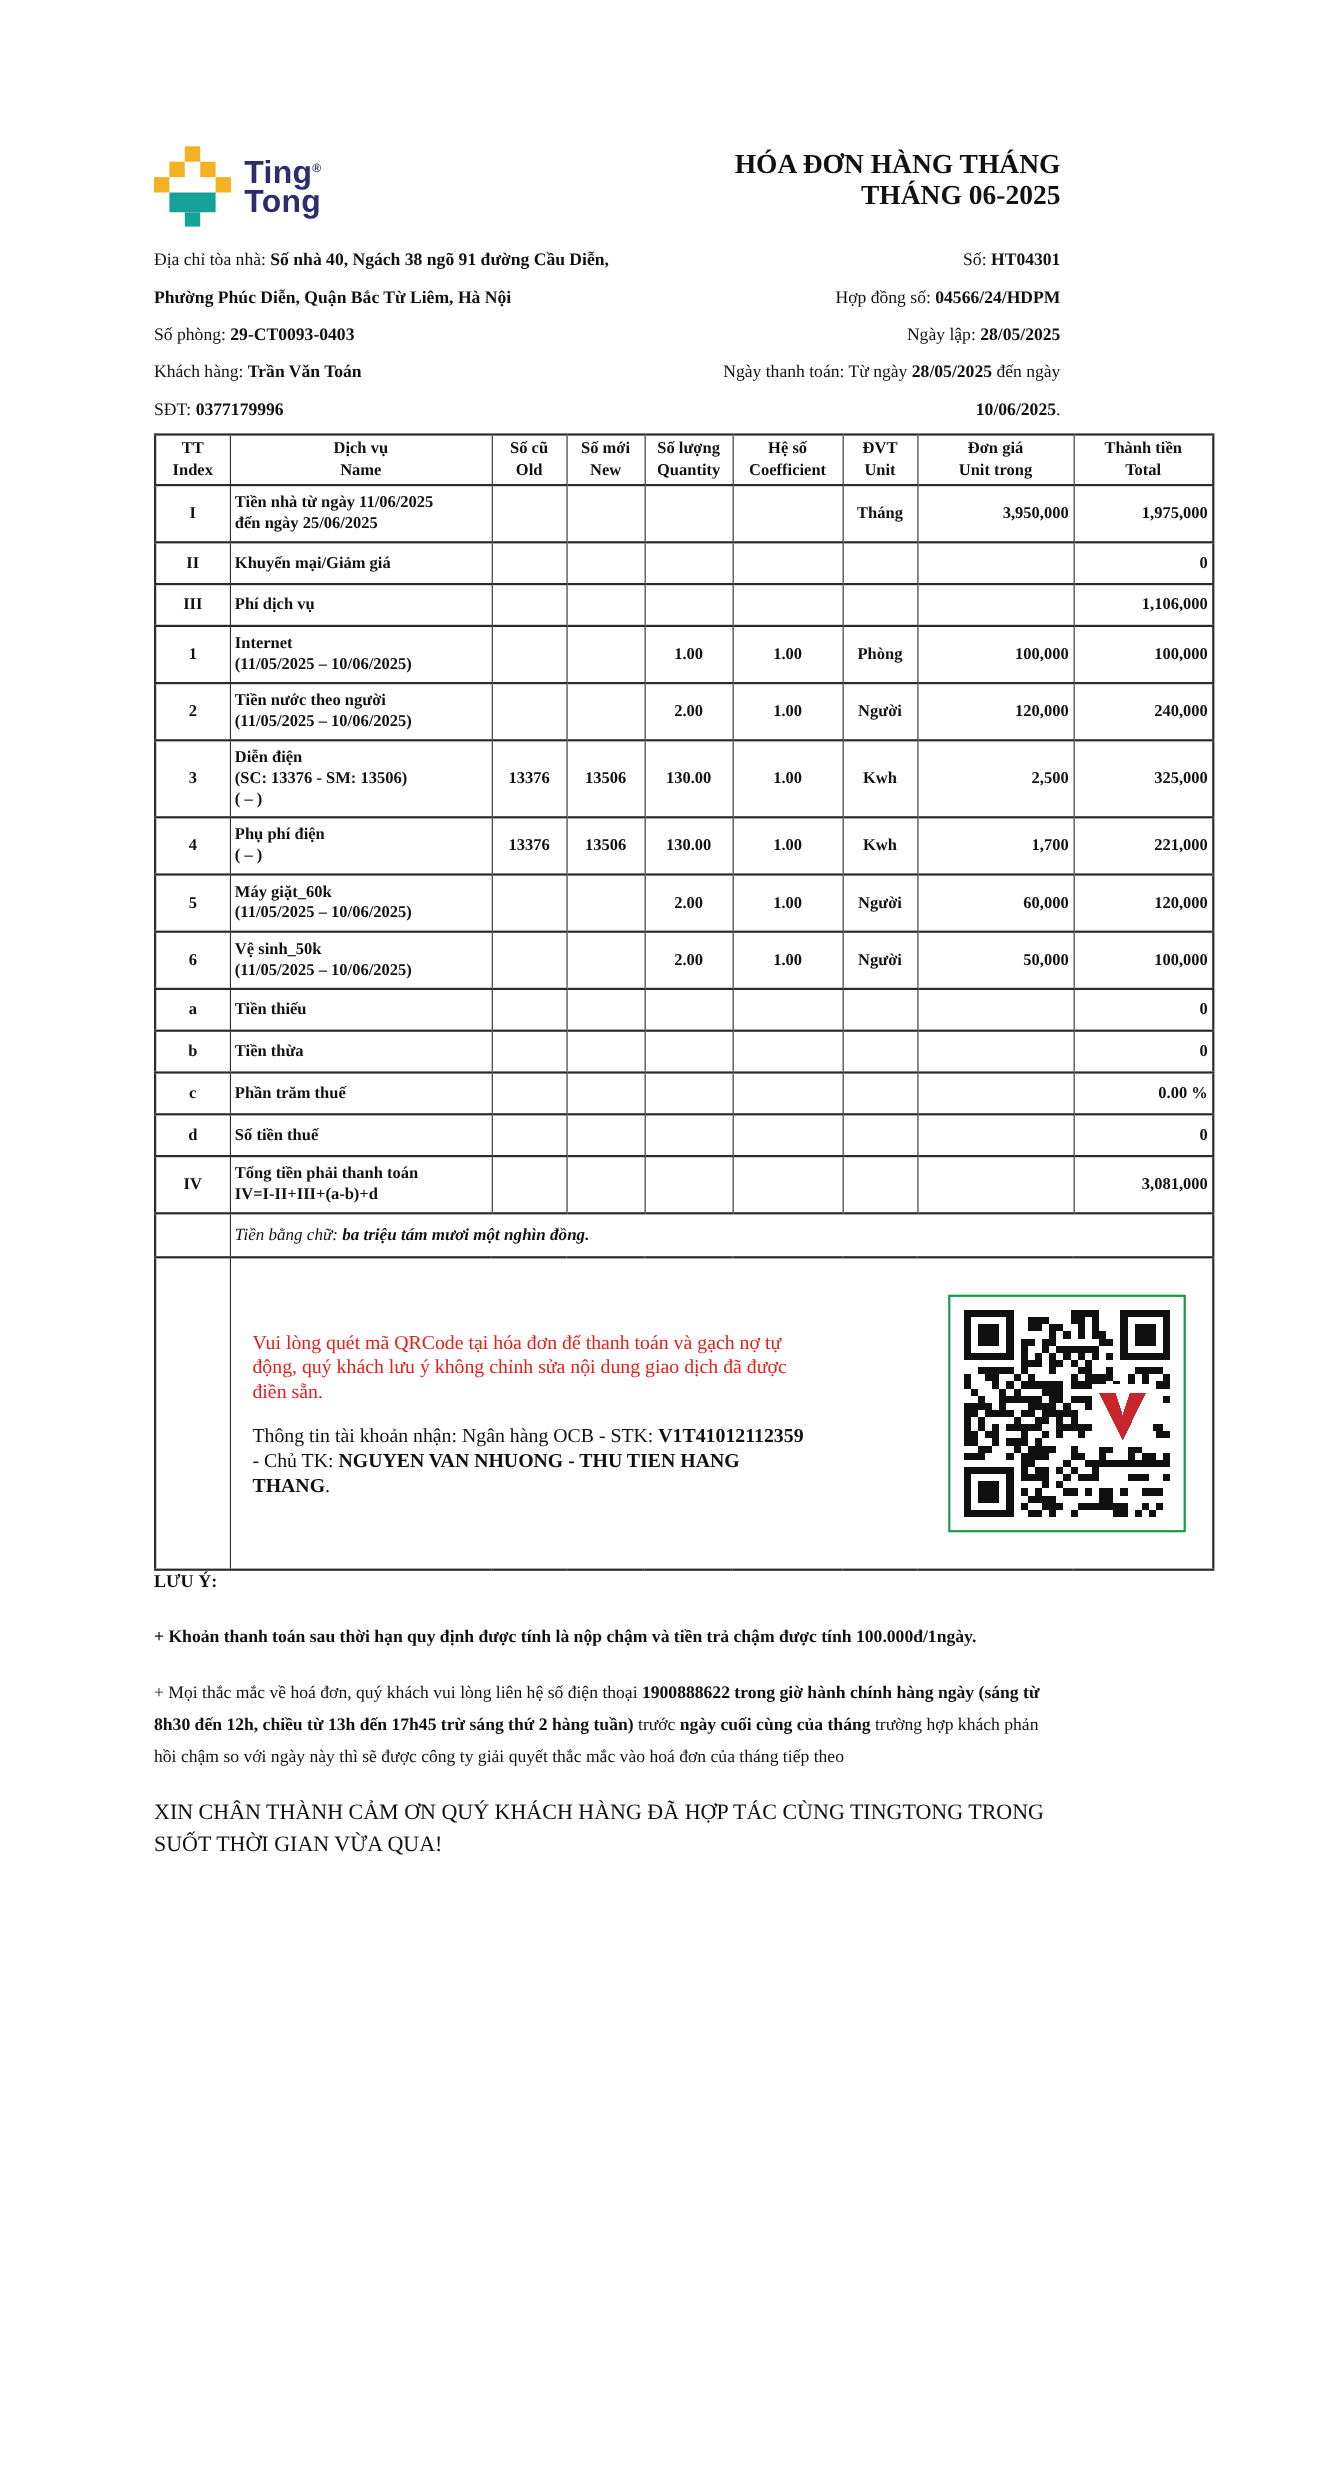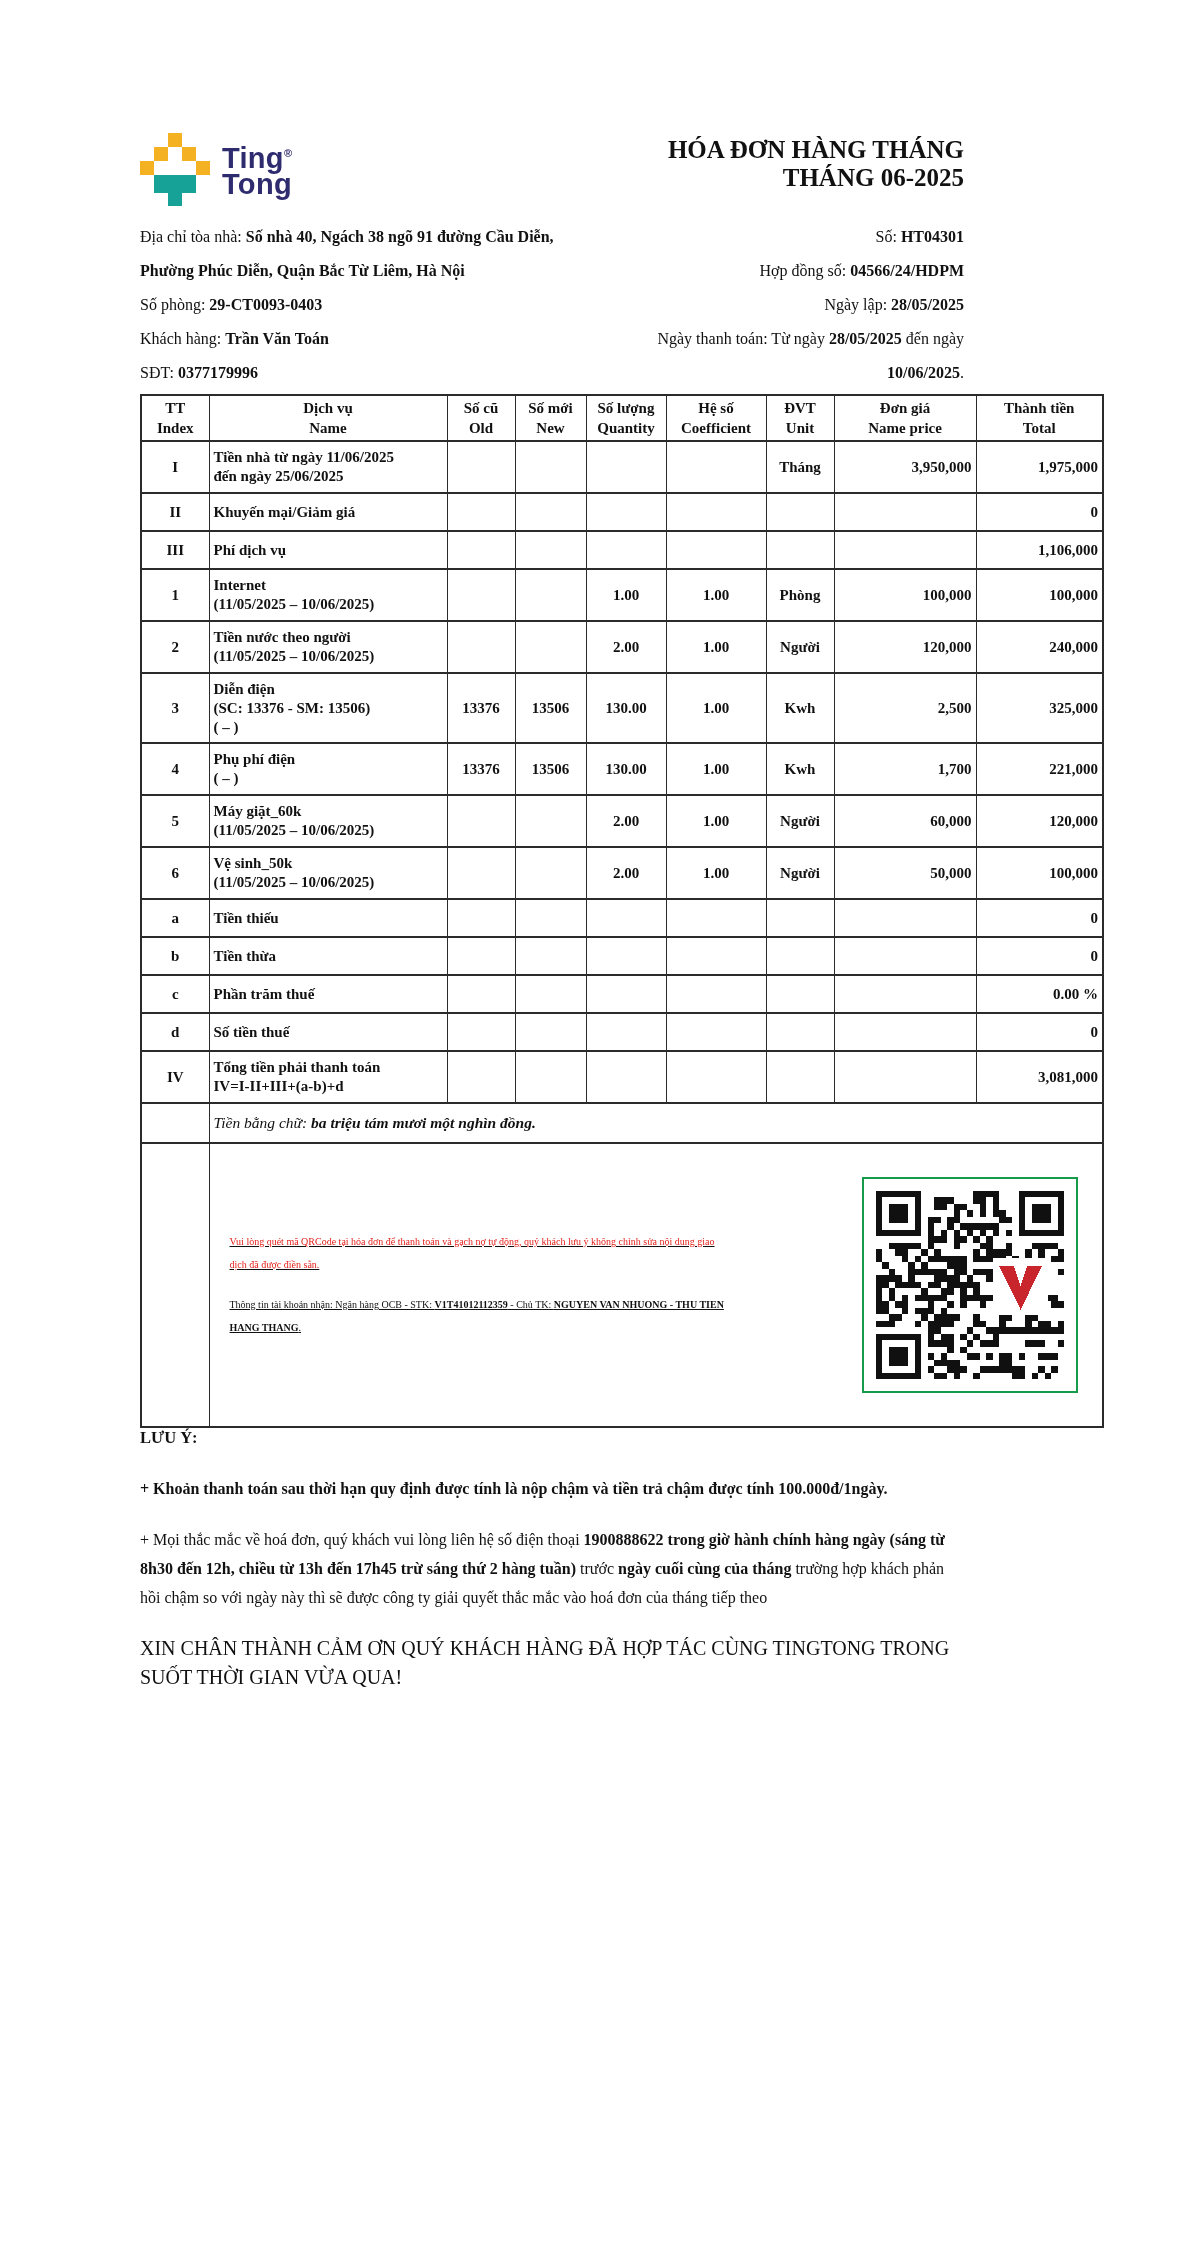--- a/index.html
+++ b/index.html
@@ -34,21 +34,21 @@
   td.c-name { text-align: left; padding-left: 9px; line-height: 19px; }
   td.c-tt, td.c-old, td.c-new, td.c-qty, td.c-coef, td.c-unit { text-align: center; }
   td.c-price { text-align: right; padding-right: 12px; }
   td.c-total { text-align: right; padding-right: 10px; }
 
   .words-cell { font-style: italic; font-weight: normal; padding: 9px 8px 9px 16px; font-size: 15.5px; }
   .words-cell .v { font-weight: bold; font-style: italic; }
 
   .qr-row-cell { padding: 0; height: 278px; }
   .qr-flex { display: flex; align-items: center; height: 278px; }
-  .qr-text { max-width: 520px; font-weight: normal; font-size: 10px; line-height: 22.5px; padding-left: 16px; text-decoration: underline; }
+  .qr-text { max-width: 520px; font-weight: normal; font-size: 18px; line-height: 22.5px; padding-left: 16px; }
   .qr-notice { color: #E3201B; margin: 0 0 18px 0; }
   .qr-account { color: #111; margin: 0; }
   .qr-account .v { font-weight: bold; }
   .qr-box { margin-left: auto; margin-right: 20px; border: 2px solid #169B4B; background: #fff; padding: 12px; line-height: 0; }
   .qr-box svg { width: 188px; height: 188px; }
 
   
   .notes { font-size: 16px; }
   .notes-title { font-weight: bold; font-size: 16.5px; }
   .note-line1 { margin-top: 26px; font-weight: bold; line-height: 29px; }
@@ -133,21 +133,21 @@
         <th>
             <div>Hệ số</div>
             <div>Coefficient</div>
           </th>
         <th>
             <div>ĐVT</div>
             <div>Unit</div>
           </th>
         <th>
             <div>Đơn giá</div>
-            <div>Name price</div>
+            <div>Unit trong</div>
           </th>
         <th>
             <div>Thành tiền</div>
             <div>Total</div>
           </th>
       </tr>
     </thead>
     <tbody id="invoice-tbody">
         <tr style="height: 52px;">
           <td class="c-tt">I</td>

